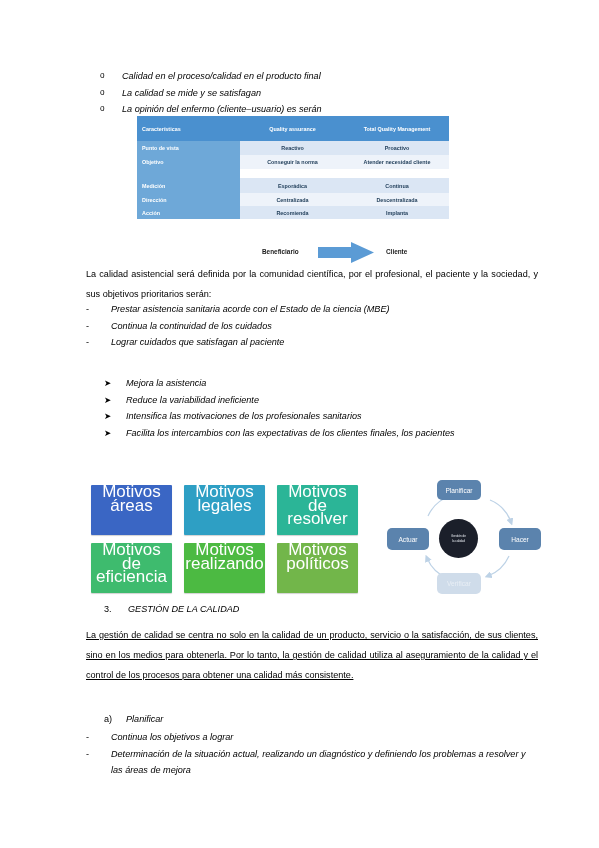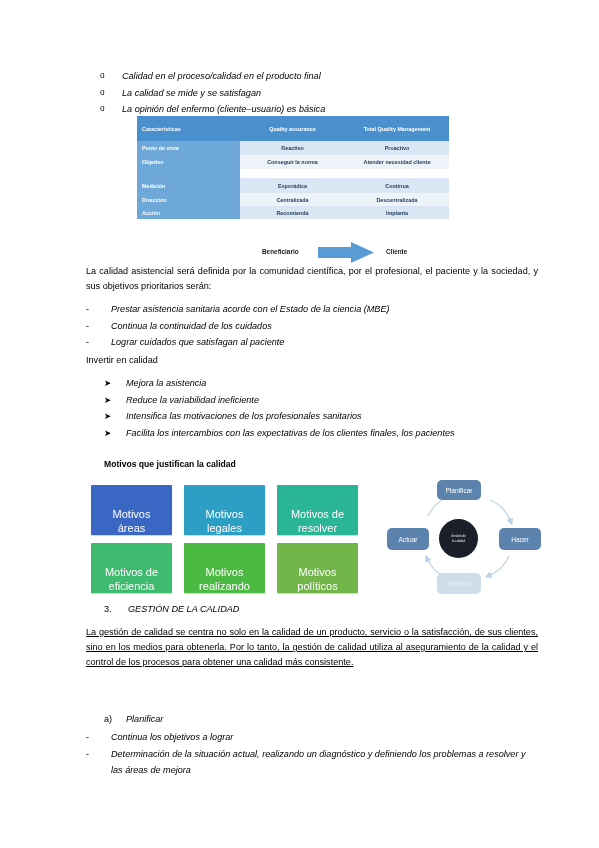--- a/index.html
+++ b/index.html
@@ -14,21 +14,21 @@
   #page {
     position: relative;
     width: 599px;
     height: 848px;
     background: #ffffff;
     overflow: hidden;
   }
   .para {
     position: absolute;
     font-size: 9.1px;
-    line-height: 15px;
+    line-height: 20px;
     text-align: justify;
   }
 
   
   .blist { position: absolute; }
   .brow {
     display: flex;
     align-items: flex-start;
     line-height: 16.5px;
     font-size: 9.1px;
@@ -124,25 +124,25 @@
     left: 91px;
     top: 485px;
     width: 270px;
     height: 110px;
   }
   .tile {
     position: absolute;
     width: 81px;
     height: 50px;
     display: flex;
-    align-items: flex-end;
+    align-items: flex-start;
     justify-content: center;
     text-align: center;
     color: #ffffff;
-    font-size: 11px;
+    font-size: 17px;
     line-height: 13.5px;
     border-radius: 1px;
     box-shadow: 0 1px 1px rgba(0,0,0,.18);
   }
   .tile .tl { display: block; padding: 0 3px; }
 
   
   #pdca {
     position: absolute;
     left: 395px;
@@ -189,21 +189,21 @@
     <div class="brow">
       <span class="bmark circle">o</span>
       <span class="btext">Calidad en el proceso/calidad en el producto final</span>
     </div>
     <div class="brow">
       <span class="bmark circle">o</span>
       <span class="btext">La calidad se mide y se satisfagan</span>
     </div>
     <div class="brow">
       <span class="bmark circle">o</span>
-      <span class="btext">La opinión del enfermo (cliente–usuario) es básica</span>
+      <span class="btext">La opinión del enfermo (cliente–usuario) es serán</span>
     </div>
   </div>
 
   <table id="qa-table">
     <colgroup>
         <col style="width:103px">
         <col style="width:105px">
         <col style="width:104px">
       </colgroup>
     <thead>
@@ -267,42 +267,40 @@
     <div class="brow">
       <span class="bmark dash">-</span>
       <span class="btext">Continua la continuidad de los cuidados</span>
     </div>
     <div class="brow">
       <span class="bmark dash">-</span>
       <span class="btext">Lograr cuidados que satisfagan al paciente</span>
     </div>
   </div>
 
-  <div class="para" style="left:86px; top:353px; width:300px;">Invertir en calidad</div>
 
   <div class="blist" style="left:104px; top:375px; width:430px;">
     <div class="brow">
       <span class="bmark arrow">➤</span>
       <span class="btext">Mejora la asistencia</span>
     </div>
     <div class="brow">
       <span class="bmark arrow">➤</span>
       <span class="btext">Reduce la variabilidad ineficiente</span>
     </div>
     <div class="brow">
       <span class="bmark arrow">➤</span>
       <span class="btext">Intensifica las motivaciones de los profesionales sanitarios</span>
     </div>
     <div class="brow">
       <span class="bmark arrow">➤</span>
       <span class="btext">Facilita los intercambios con las expectativas de los clientes finales, los pacientes</span>
     </div>
   </div>
 
-  <div class="para" style="left:104px; top:457px; width:320px; font-weight:bold; font-size:8.6px;">Motivos que justifican la calidad</div>
 
   <div id="tiles">
     <div class="tile" style="left:0px; top:0px; background:#3a66c4;">
       <span class="tl">
         <span>Motivos</span><br>
         <span>áreas</span>
       </span>
     </div>
     <div class="tile" style="left:93px; top:0px; background:#2e9fc4;">
       <span class="tl">

